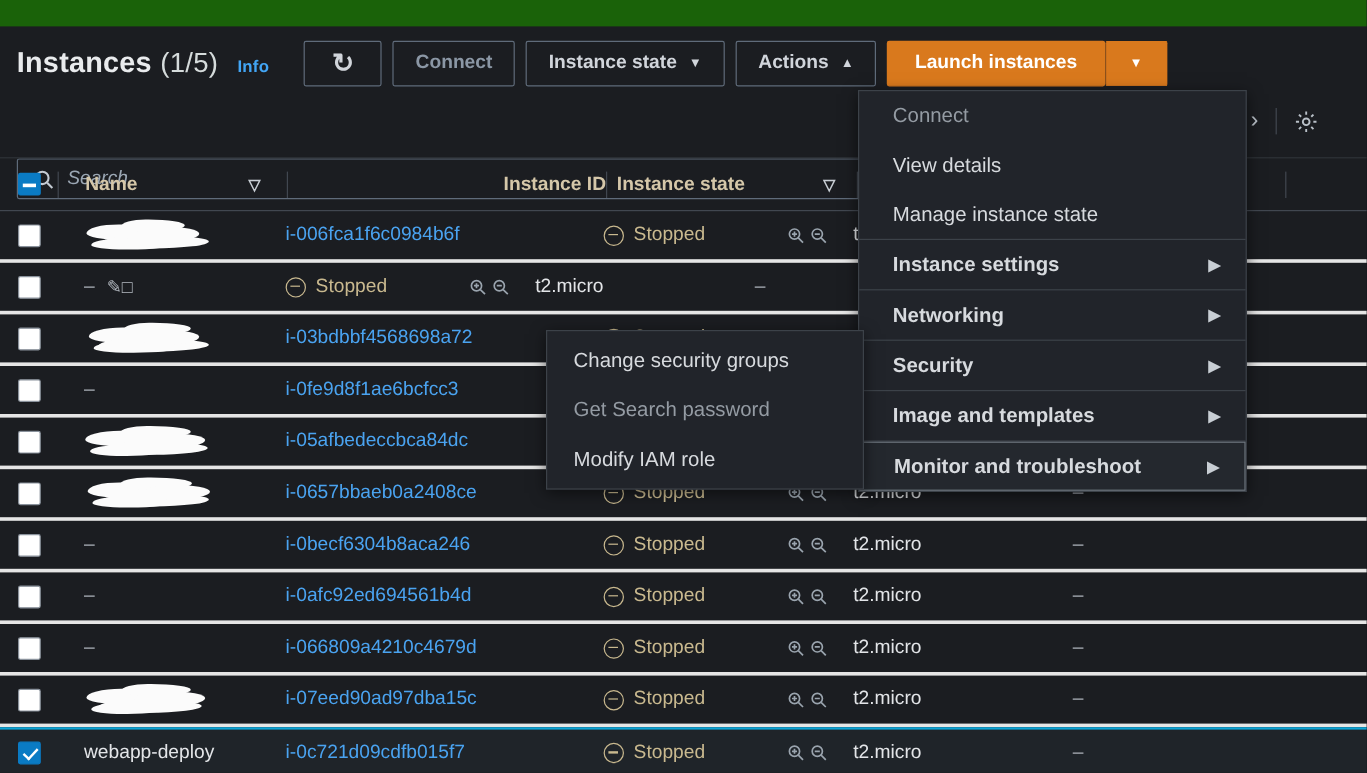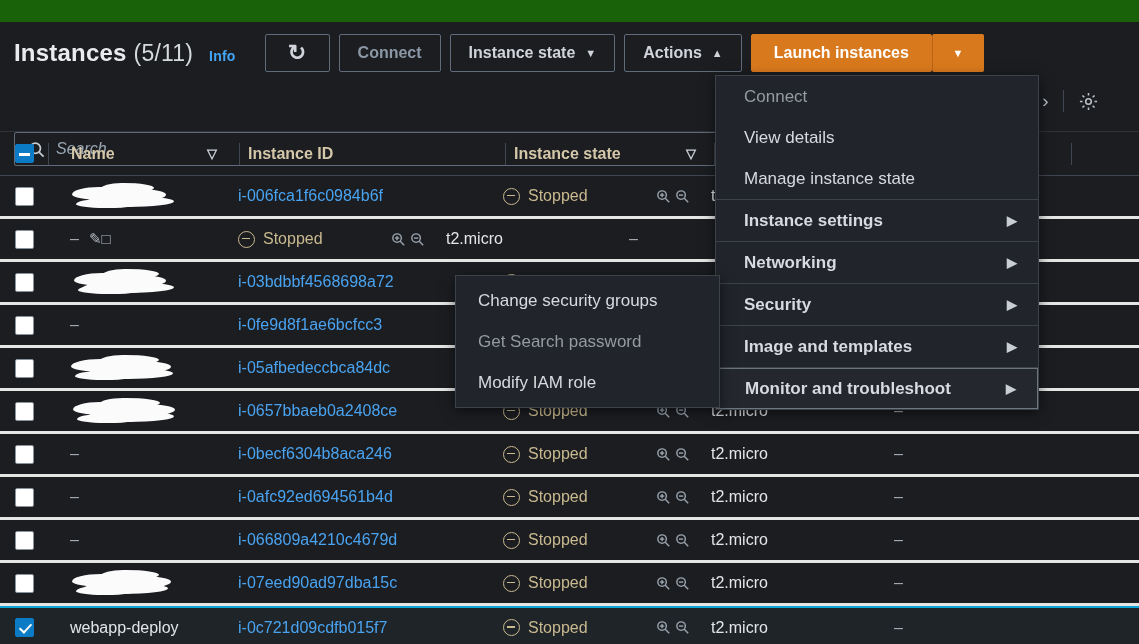--- a/index.html
+++ b/index.html
@@ -126,21 +126,21 @@
 </head>
 <body>
 
 <div id="app">
 
   <div class="greenbar"></div>
 
   <div class="header">
     <div class="h-title">
       <span>Instances</span>
-      <span class="h-count">(5/11)</span>
+      <span class="h-count">(1/5)</span>
       <span class="h-info">Info</span>
     </div>
 
     <div class="btn-group">
       <div class="btn icon-only">
         <span class="refresh-glyph">↻</span>
       </div>
       <div class="btn dim">
         <span>Connect</span>
       </div>
@@ -187,21 +187,21 @@
     <div class="trow thead">
       <div class="cell c-check">
         <span class="chk indet"></span>
       </div>
       <div class="vsep"></div>
       <div class="cell c-name">
         <span>Name</span>
         <span style="margin-left:auto;margin-right:22px;font-size:13px;color:#c8ced4;">▽</span>
       </div>
       <div class="vsep"></div>
-      <div class="cell c-id" style="color:#d5c7a9;padding-left:8px;">
+      <div class="cell c-id" style="color:#d5c7a9;padding-left:8px;justify-content:flex-end;">
         <span>Instance ID</span>
       </div>
       <div class="vsep"></div>
       <div class="cell c-state" style="padding-left:8px;width:208px;">
         <span>Instance state</span>
         <span style="margin-left:auto;margin-right:18px;font-size:13px;color:#c8ced4;">▽</span>
       </div>
       <div class="vsep"></div>
       <div class="cell c-type" style="color:#d5c7a9;padding-left:8px;width:260px;"></div>
       <div class="cell" style="color:#d5c7a9;">

